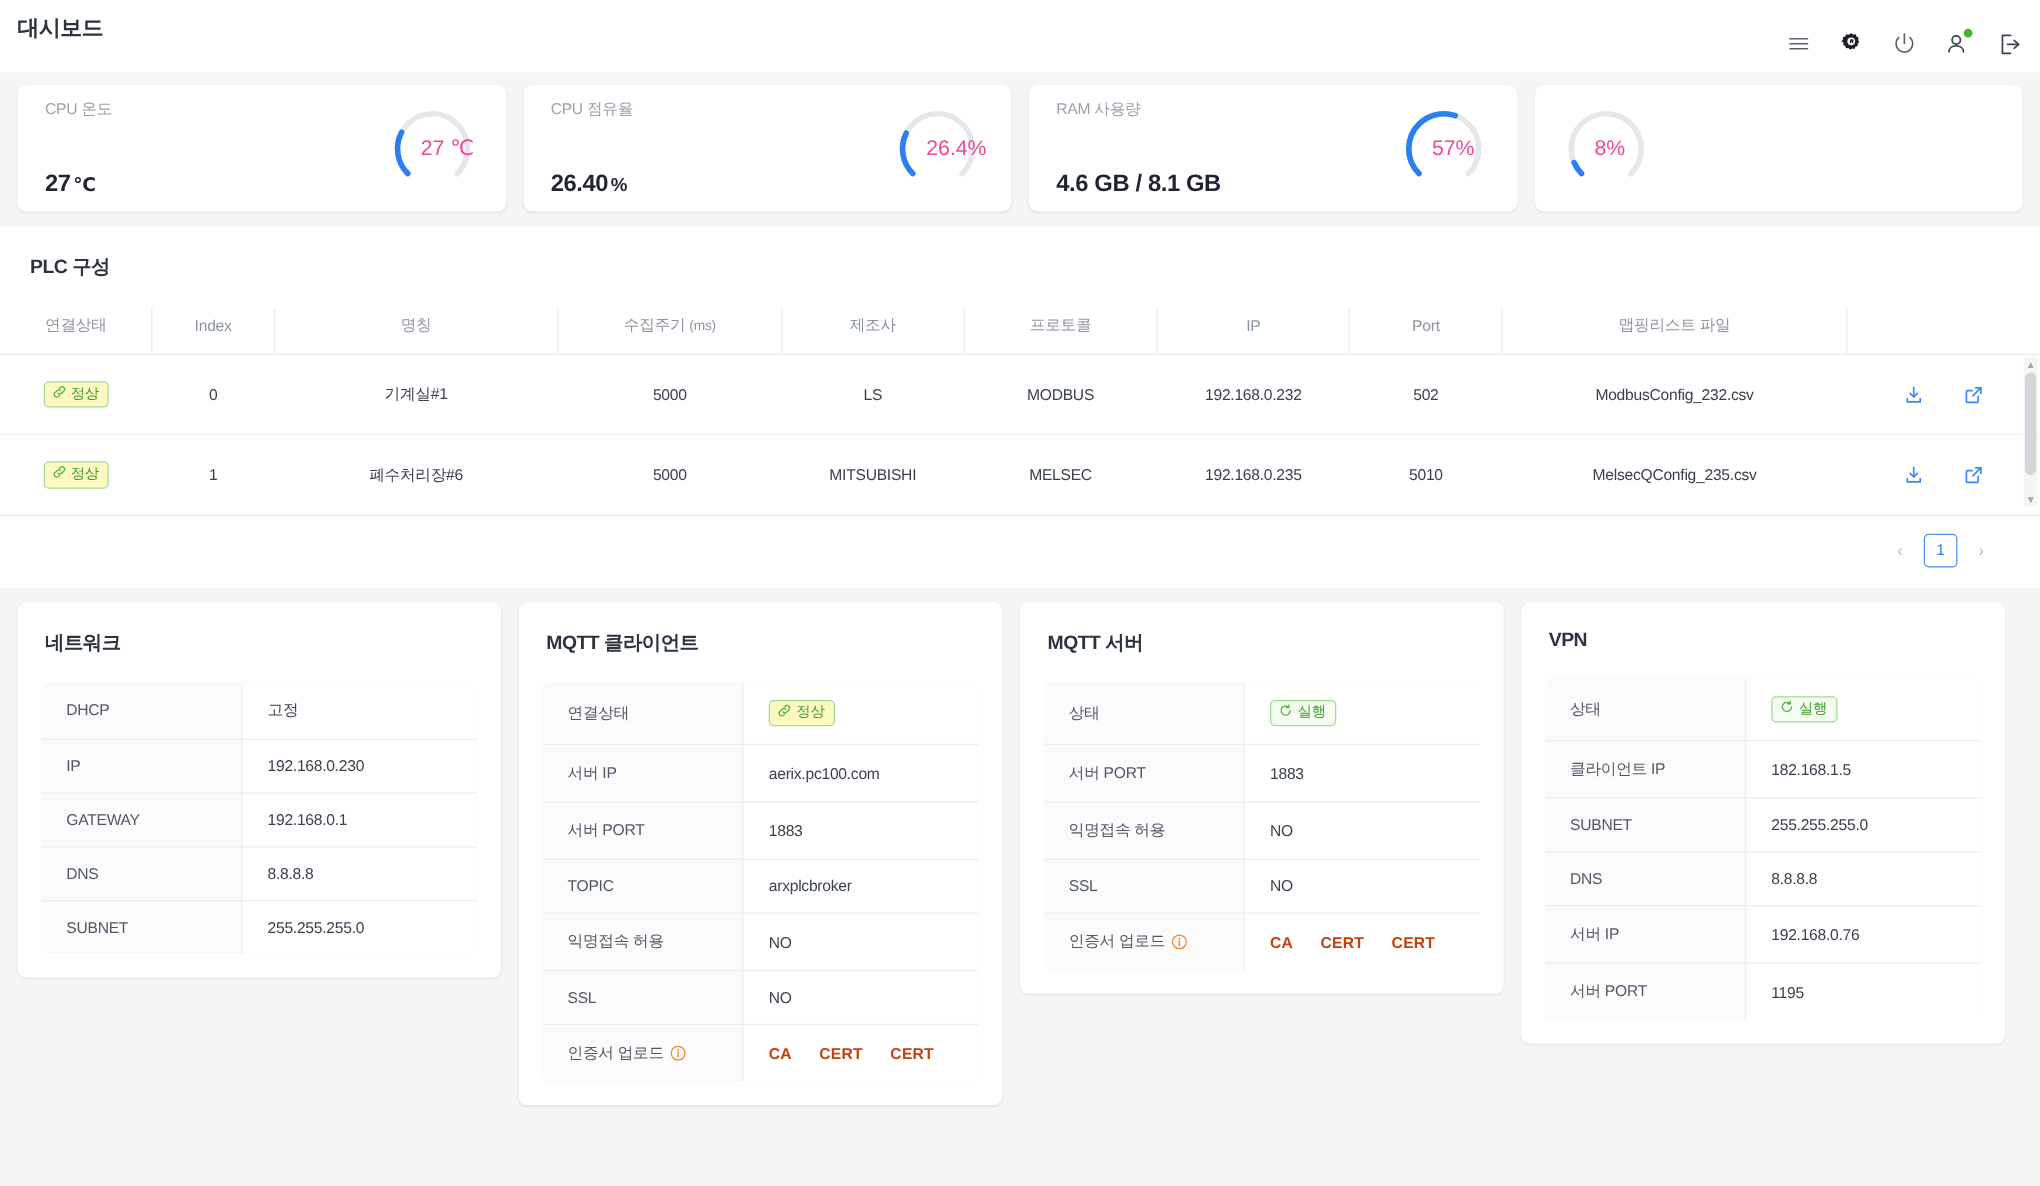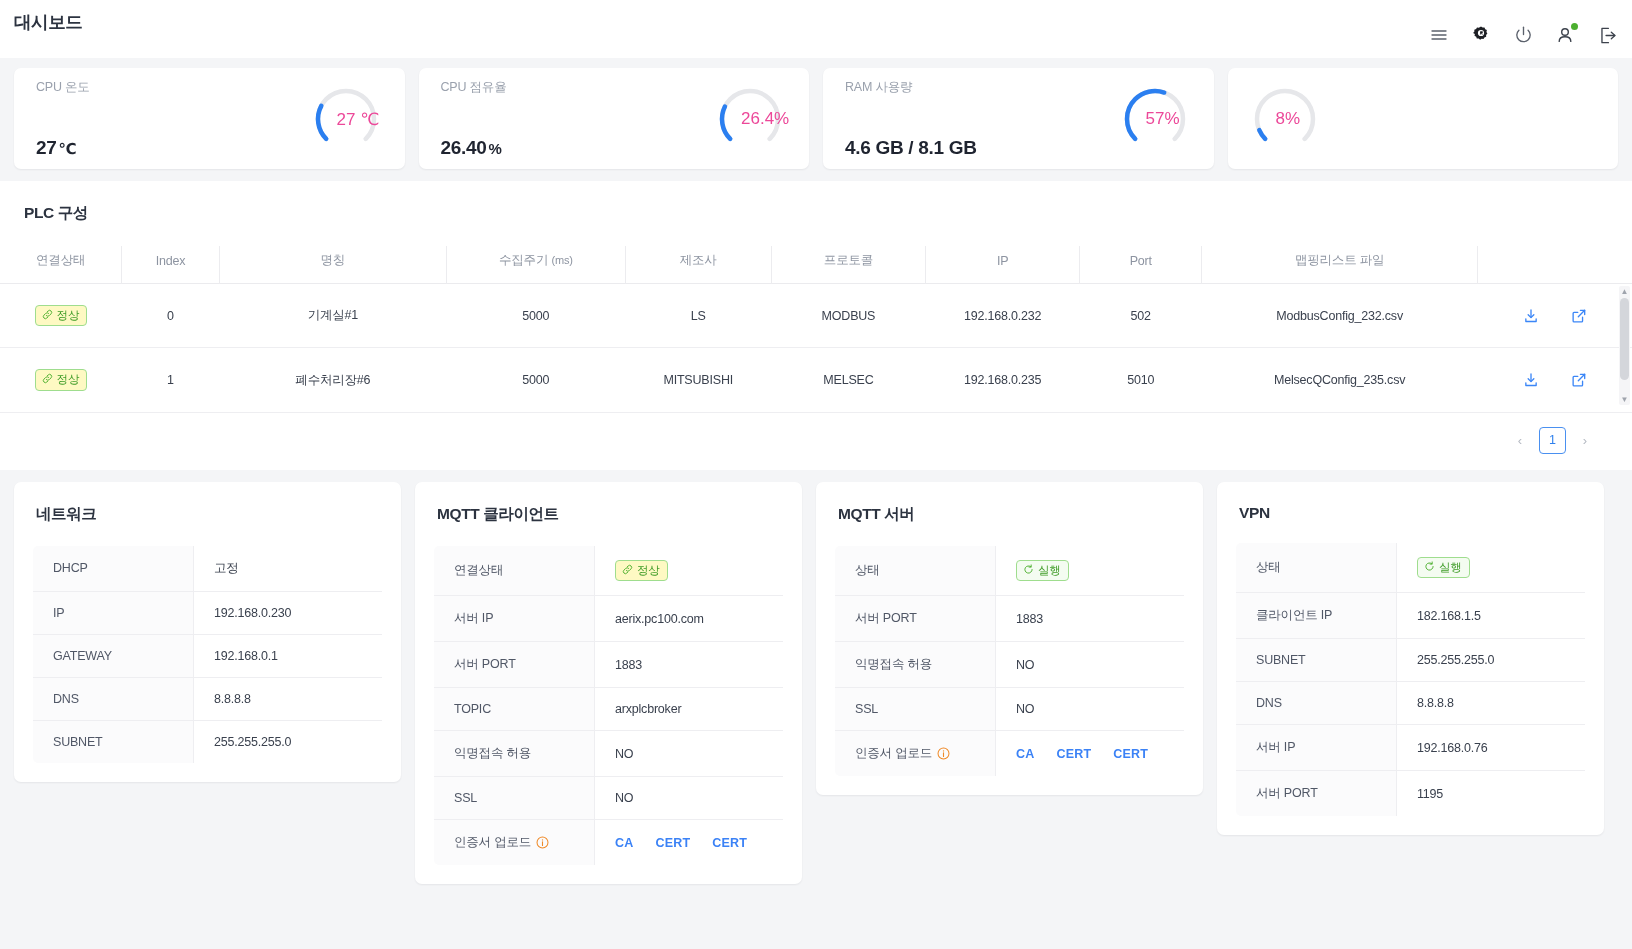--- a/index.html
+++ b/index.html
@@ -295,21 +295,21 @@
     vertical-align: middle;
     margin-left: 5px;
     cursor: pointer;
   }
   .cert-links {
     display: flex;
     gap: 22px;
     align-items: center;
   }
   .cert-link {
-    color: #3b82f6;
+    color: #c2410c;
     font-size: 12.5px;
     font-weight: bold;
     text-decoration: none;
     cursor: pointer;
     letter-spacing: 0.2px;
   }
 </style>
 </head>
 <body>
 

